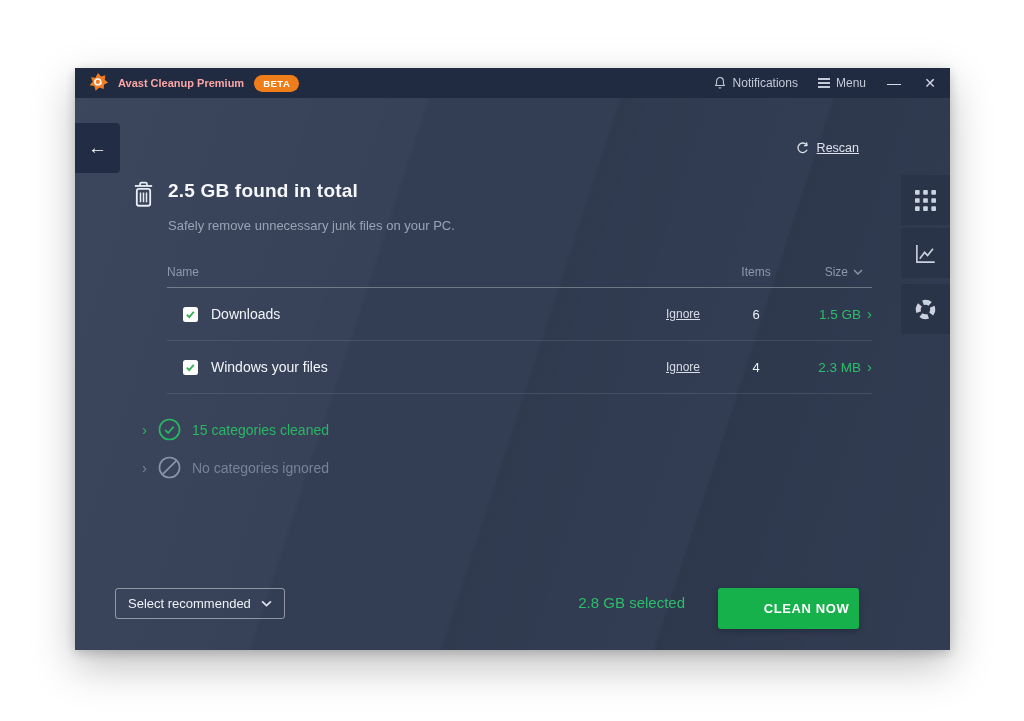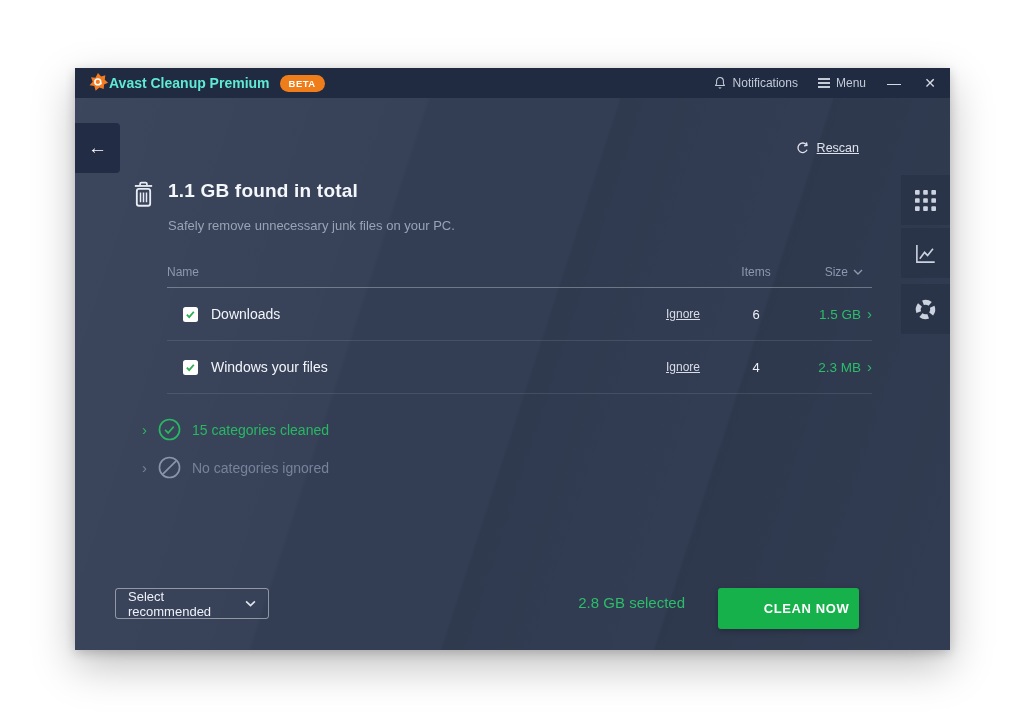--- a/index.html
+++ b/index.html
@@ -18,21 +18,21 @@
       #333e55;
     box-shadow:0 16px 40px rgba(0,0,0,0.25), 0 3px 10px rgba(0,0,0,0.18);
   }
   
   .titlebar {
     position:absolute; top:0; left:0; right:0; height:30px;
     background:#202a40;
     display:flex; align-items:center; padding:0 12px;
   }
   .logo { width:22px; height:22px; flex:0 0 auto; }
-  .app-title { color:#5eead4; font-size:14px; font-weight:bold; }
+  .app-title { color:#fca5a5; font-size:11px; font-weight:bold; margin-left:9px; }
   .beta {
     margin-left:10px; background:#ef7d1a; color:#fff; font-size:9.5px; font-weight:bold;
     padding:3px 9px; border-radius:9px; letter-spacing:0.5px;
   }
   .tb-right { margin-left:auto; display:flex; align-items:center; color:#c3cbd9; font-size:12px; }
   .tb-item { display:flex; align-items:center; gap:6px; cursor:pointer; }
   .tb-item + .tb-item { margin-left:20px; }
   .tb-btn { margin-left:20px; cursor:pointer; color:#d4dae5; font-size:14px; line-height:1;
             width:16px; text-align:center; }
   .hamburger span { display:block; width:12px; height:1.6px; background:#c3cbd9; margin:2.4px 0; }
@@ -84,21 +84,21 @@
   
   .group { position:absolute; left:67px; display:flex; align-items:center; gap:11px; cursor:pointer; }
   .group .arrow { font-size:15px; line-height:1; }
   .group-cleaned { top:350px; color:#28b863; }
   .group-cleaned .arrow { color:#28b863; }
   .group-ignored { top:388px; color:#78829a; }
   .group-ignored .arrow { color:#78829a; }
   .group .g-label { font-size:14px; }
   
   .select-box {
-    position:absolute; left:40px; top:520px; width:154px; height:31px;
+    position:absolute; left:40px; top:520px; width:170px; height:31px;
     border:1px solid rgba(255,255,255,0.45); border-radius:3px;
     display:flex; align-items:center; justify-content:space-between;
     padding:0 12px; color:#eef1f7; font-size:13px; cursor:pointer;
   }
   .selected-size {
     position:absolute; left:480px; top:526px; width:130px;
     text-align:right; color:#2cbd6a; font-size:15px;
   }
   .clean-btn {
     position:absolute; left:643px; top:520px; width:141px; height:41px;
@@ -171,21 +171,21 @@
   <div class="summary">
     <span>
       <svg viewBox="0 0 20 24" width="23" height="28">
         <path d="M2.5 5 h15" stroke="#e8ecf3" stroke-width="1.6" fill="none"></path>
         <path d="M7 4.8 V3.3 a1.2 1.2 0 0 1 1.2-1.2 h3.6 a1.2 1.2 0 0 1 1.2 1.2 V4.8" stroke="#e8ecf3" stroke-width="1.5" fill="none"></path>
         <rect x="4.2" y="7.6" width="11.6" height="14.6" rx="1.8" fill="none" stroke="#e8ecf3" stroke-width="1.6"></rect>
         <path d="M7.4 10.6 v8.6 M10 10.6 v8.6 M12.6 10.6 v8.6" stroke="#e8ecf3" stroke-width="1.3" fill="none"></path>
       </svg>
     </span>
     <div class="txt">
-      <h2>1.1 GB found in total</h2>
+      <h2>2.5 GB found in total</h2>
       <p>Safely remove unnecessary junk files on your PC.</p>
     </div>
   </div>
 
   <div class="junk-table">
     <div class="t-row t-head">
       <span>Name</span>
       <span></span>
       <span class="c-items">Items</span>
       <span class="c-size">

